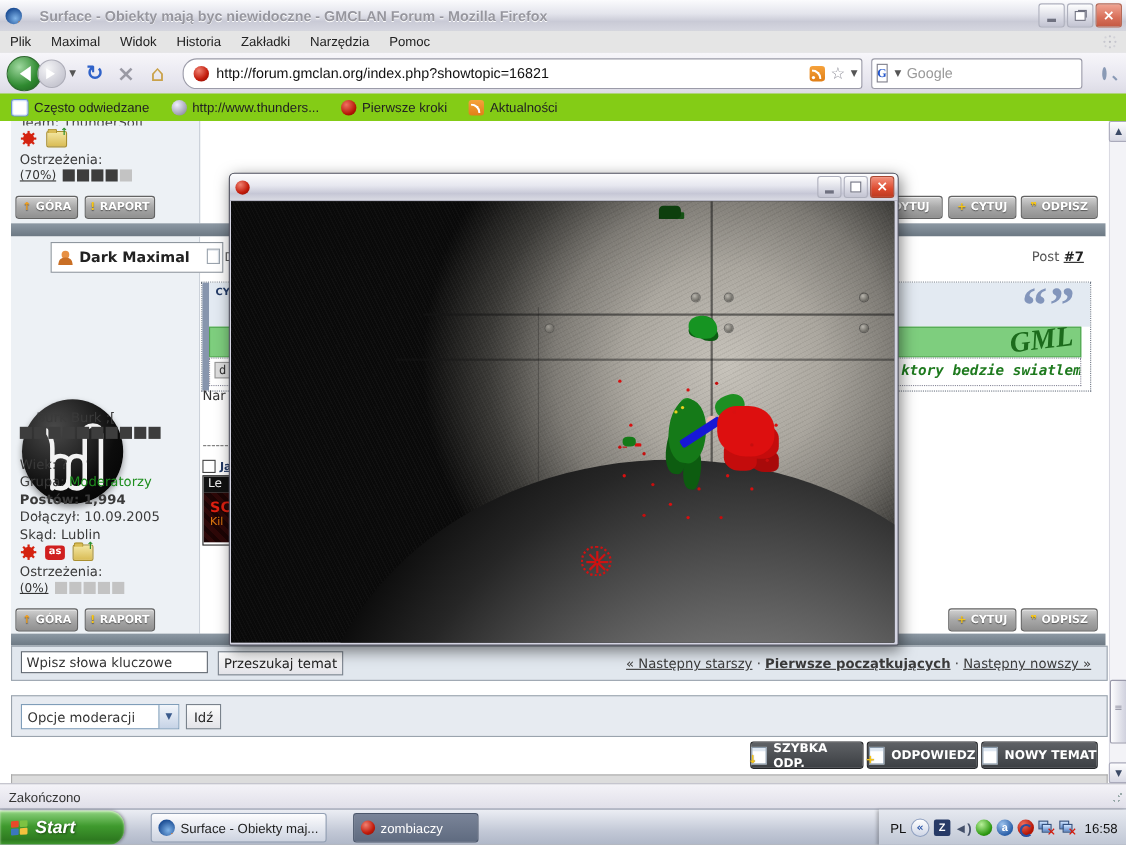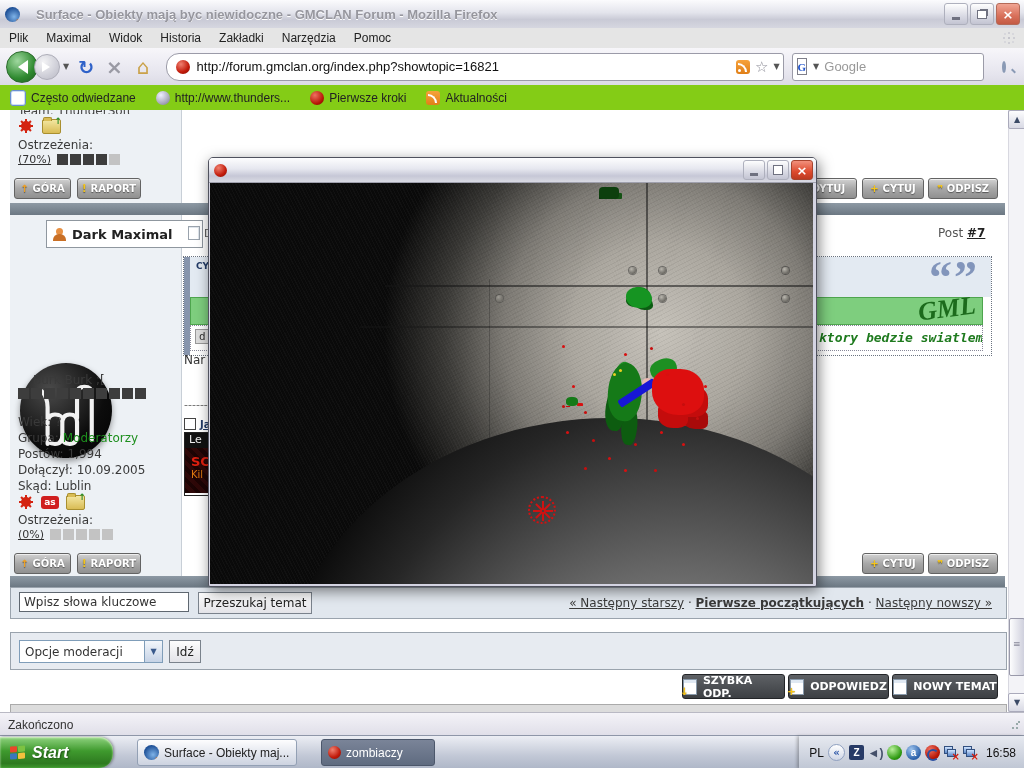--- a/index.html
+++ b/index.html
@@ -385,21 +385,21 @@
         <b></b>
         <b></b>
         <b></b>
         <b></b>
     </div>
 
     <div class="fieldrow" style="top:305px;">
       <span>Wiek:</span> <span>?</span></div>
     <div class="fieldrow" style="top:321px;">
       <span>Grupa:</span> <span class="green">Moderatorzy</span></div>
-    <div class="fieldrow" style="top:337px;">
+    <div class="fieldrow" style="top:337px;font-weight:bold;">
       <span>Postów:</span> <span>1,994</span></div>
     <div class="fieldrow" style="top:353px;">
       <span>Dołączył:</span> <span>10.09.2005</span></div>
     <div class="fieldrow" style="top:369px;">
       <span>Skąd:</span> <span>Lublin</span></div>
 
     <div style="position:absolute;left:18px;top:384px;display:flex;gap:7px;align-items:center;">
       <span class="virus-ic">
           <span class="spike2"></span>
           <span class="spike3"></span>

